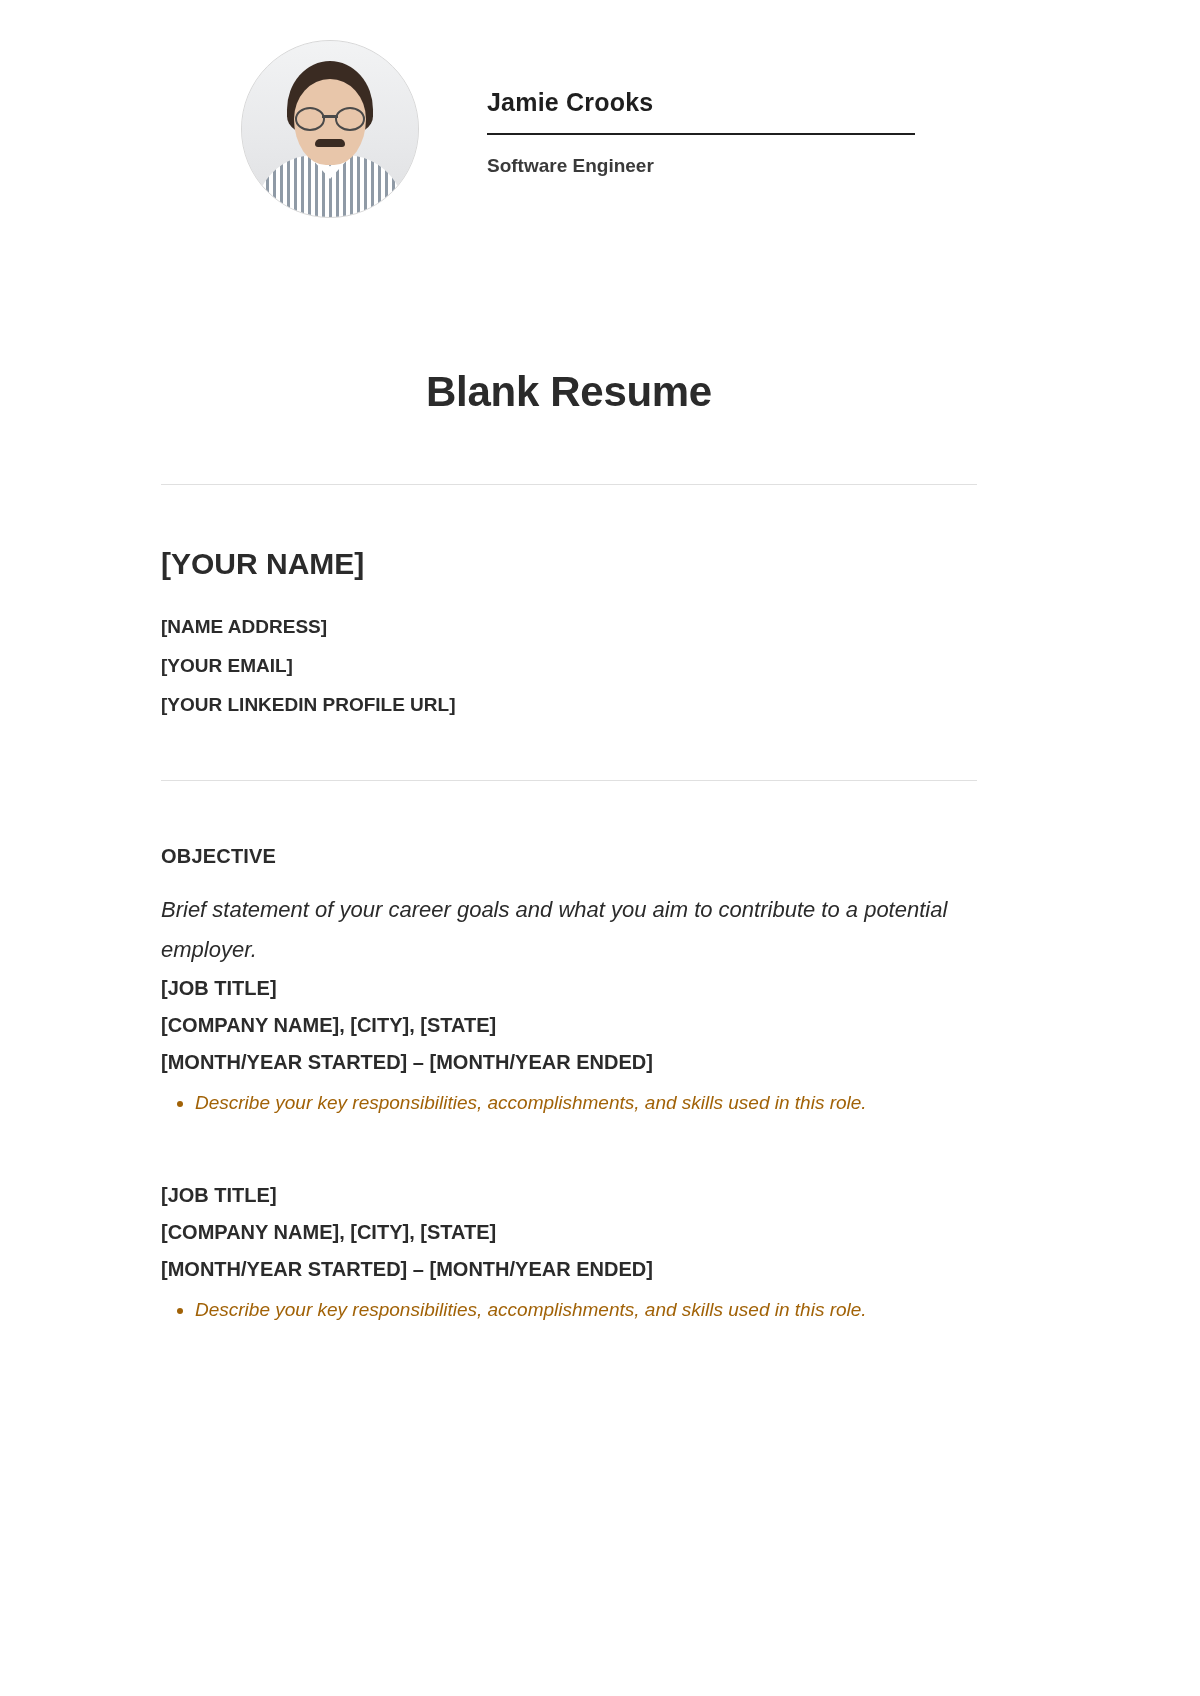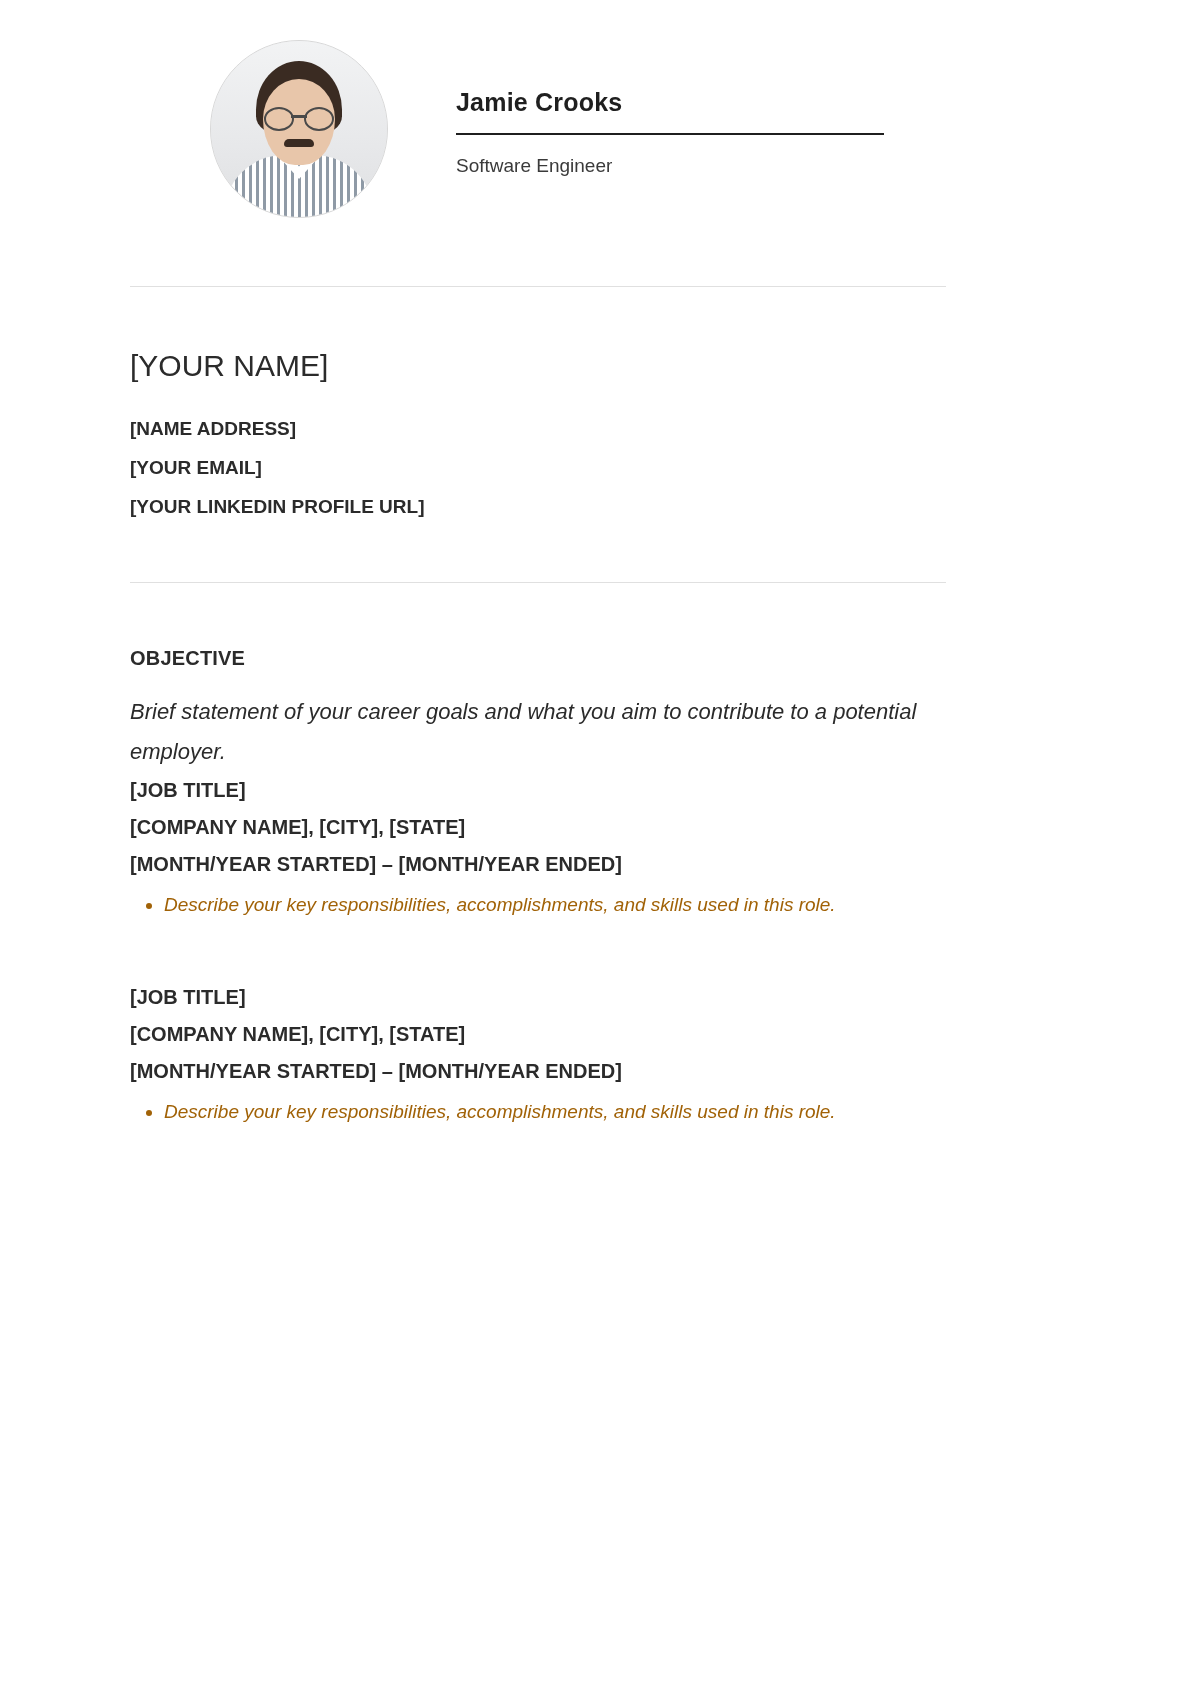--- a/index.html
+++ b/index.html
@@ -11,20 +11,21 @@
     height: 1696px;
     font-family: "Liberation Sans", sans-serif;
     color: #2b2b2b;
   }
   .page {
     width: 1076px;
     min-height: 1696px;
     background: #ffffff;
     position: relative;
     padding: 0;
+    margin-left: 31px;
   }
 
   
   .header {
     display: flex;
     align-items: center;
     padding: 40px 0 0 210px;
   }
   .avatar-wrap {
     width: 178px;
@@ -119,20 +120,21 @@
   .name-rule {
     width: 428px;
     height: 2px;
     background: #1f1f1f;
     margin: 0 0 20px 0;
   }
   .person-role {
     font-size: 19px;
     color: #3a3a3a;
     margin: 0;
+    font-weight: bold;
   }
 
   
   .doc-title {
     text-align: center;
     font-size: 42px;
     font-weight: bold;
     color: #2b2b2b;
     letter-spacing: -0.3px;
     margin: 150px 0 0 0;
@@ -143,21 +145,21 @@
     border-top: 1px solid #e0e0e0;
     margin: 68px 130px 0 130px;
   }
 
   .body {
     padding: 0 130px;
   }
 
   .sec-title-xl {
     font-size: 30px;
-    font-weight: normal;
+    font-weight: bold;
     color: #2b2b2b;
     margin: 62px 0 26px 0;
   }
   .sec-title {
     font-size: 20px;
     font-weight: bold;
     color: #2b2b2b;
     letter-spacing: 0.2px;
     margin: 64px 0 22px 0;
   }
@@ -214,20 +216,21 @@
       <div class="ph-glass"></div>
       <div class="ph-bridge"></div>
     </div>
     <div class="header-text">
       <div class="person-name">Jamie Crooks</div>
       <div class="name-rule"></div>
       <div class="person-role">Software Engineer</div>
     </div>
   </div>
 
+  <h1 class="doc-title">Blank Resume</h1>
 
   <hr class="sep">
 
   <div class="body">
 
     <h2 class="sec-title-xl">[YOUR NAME]</h2>
     <div>
       <p class="contact-line">[NAME ADDRESS]</p>
       <p class="contact-line">[YOUR EMAIL]</p>
       <p class="contact-line">[YOUR LINKEDIN PROFILE URL]</p>

